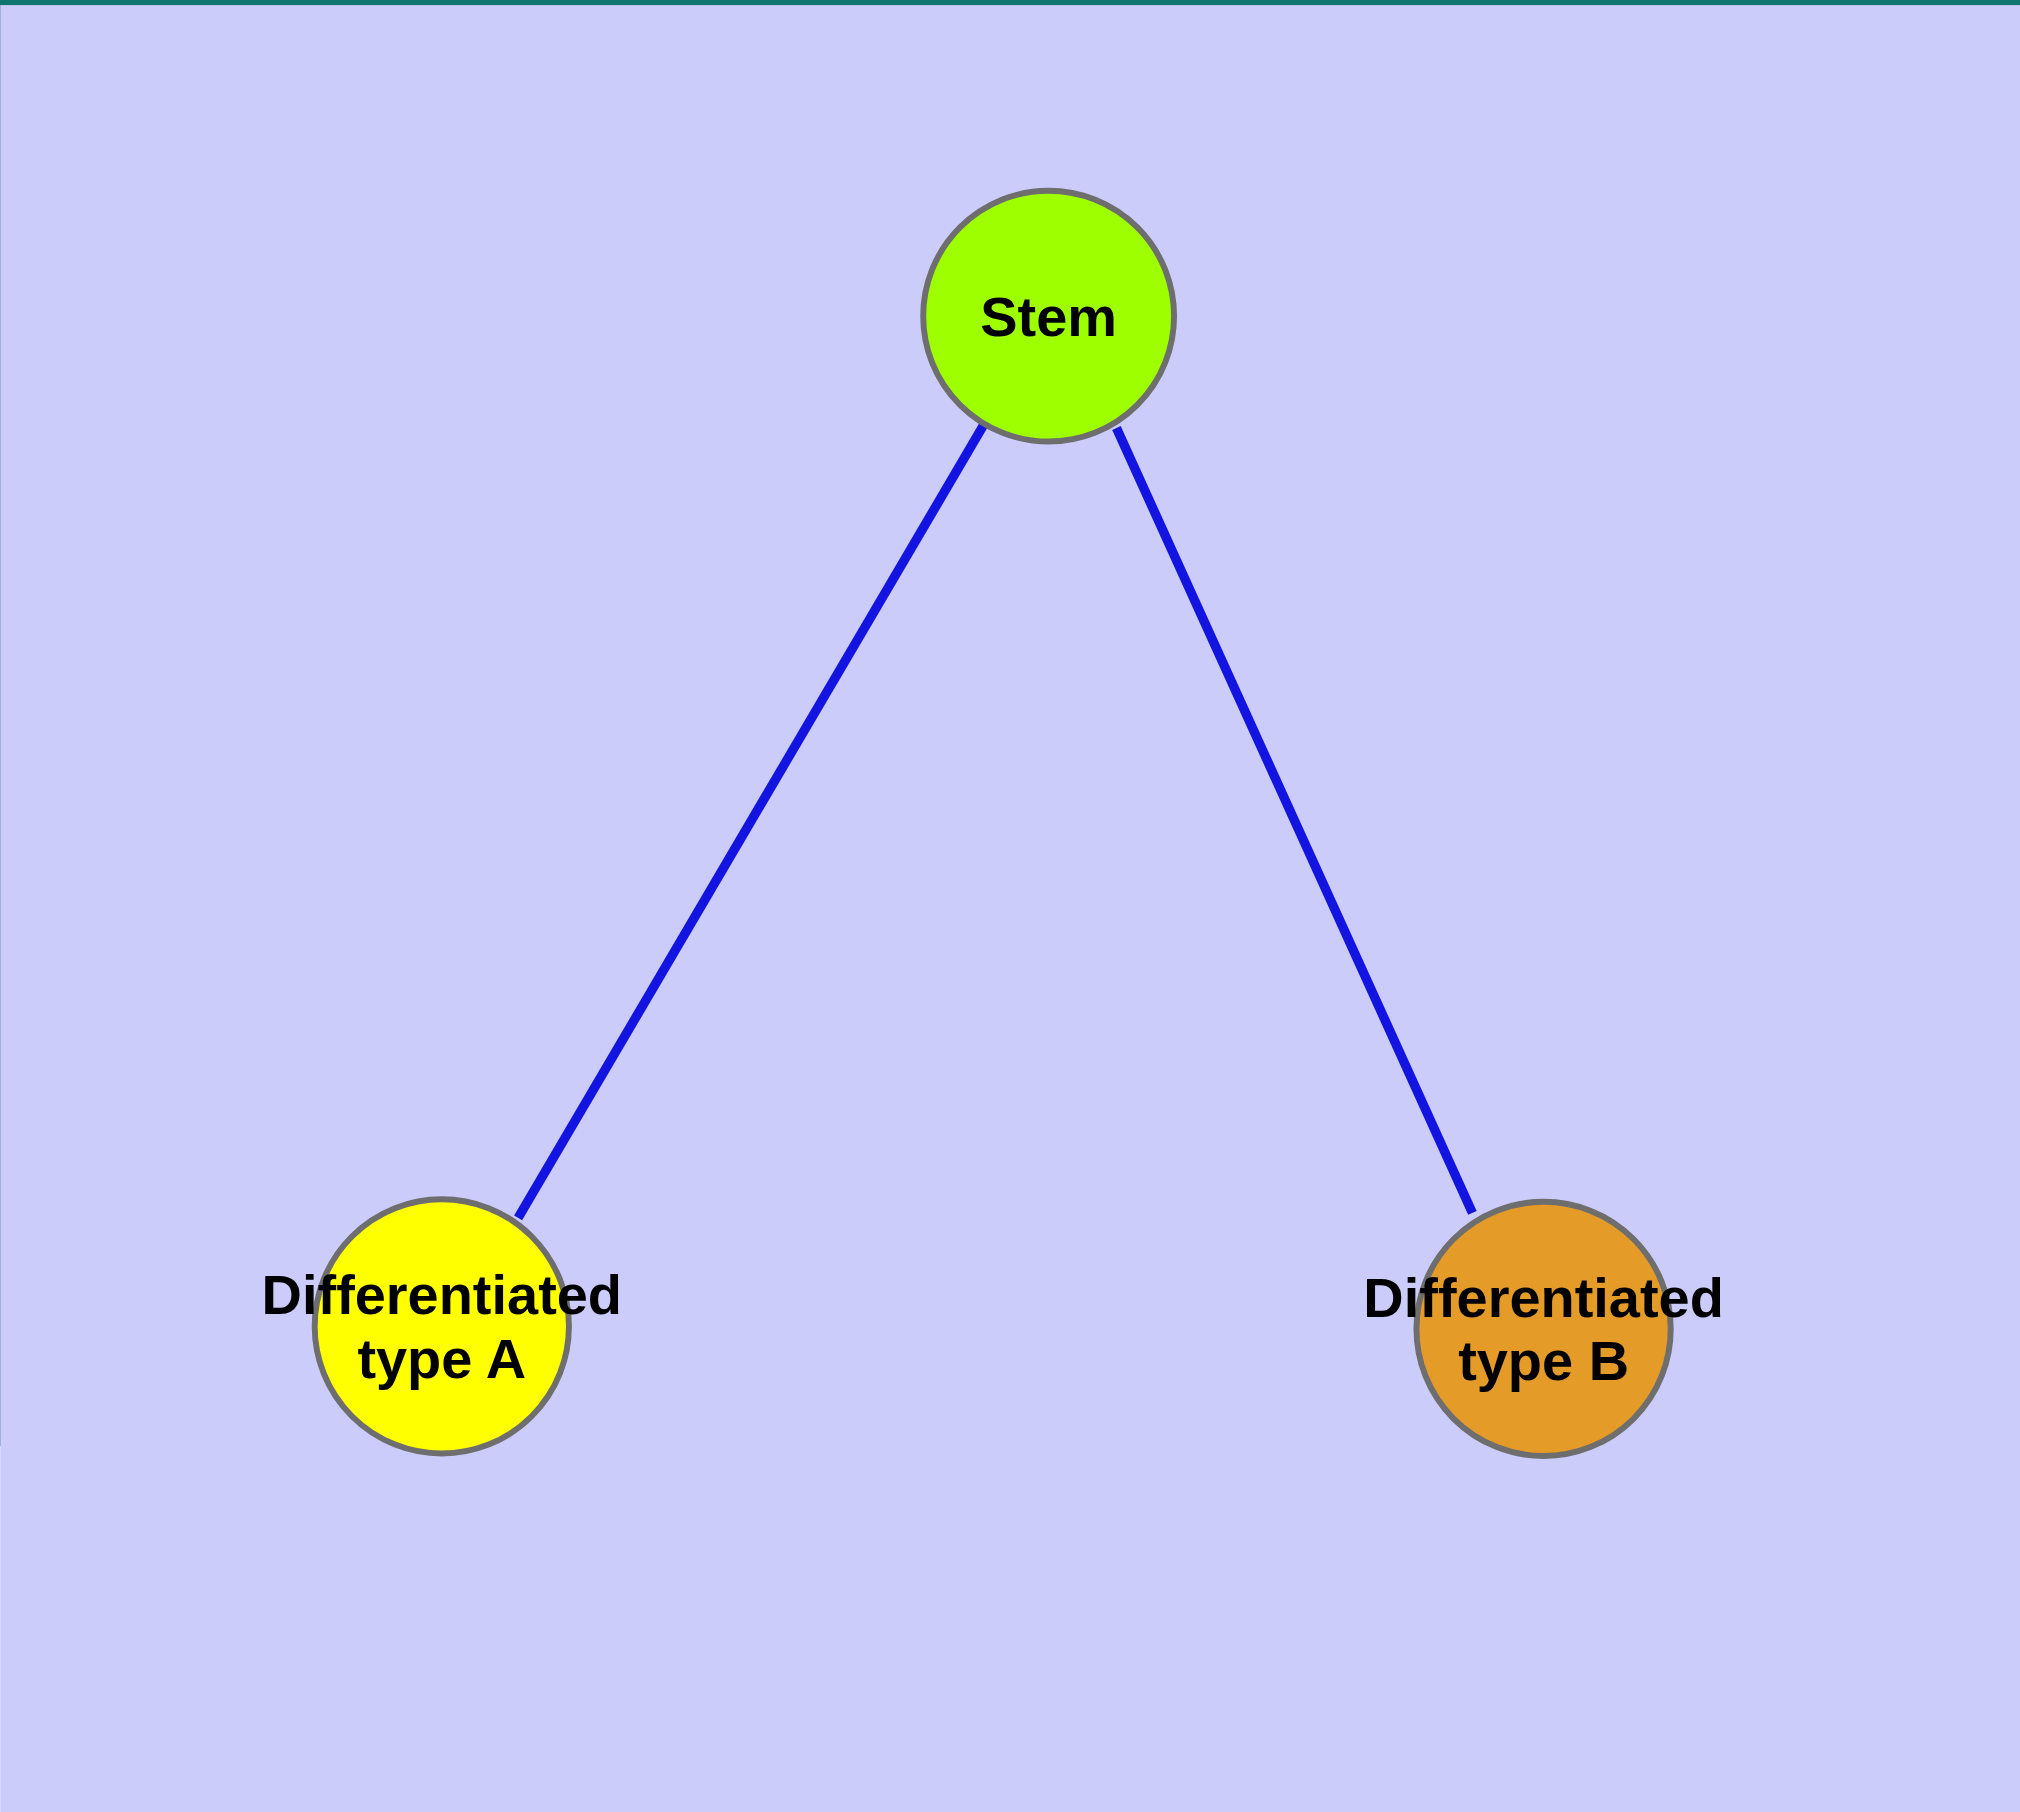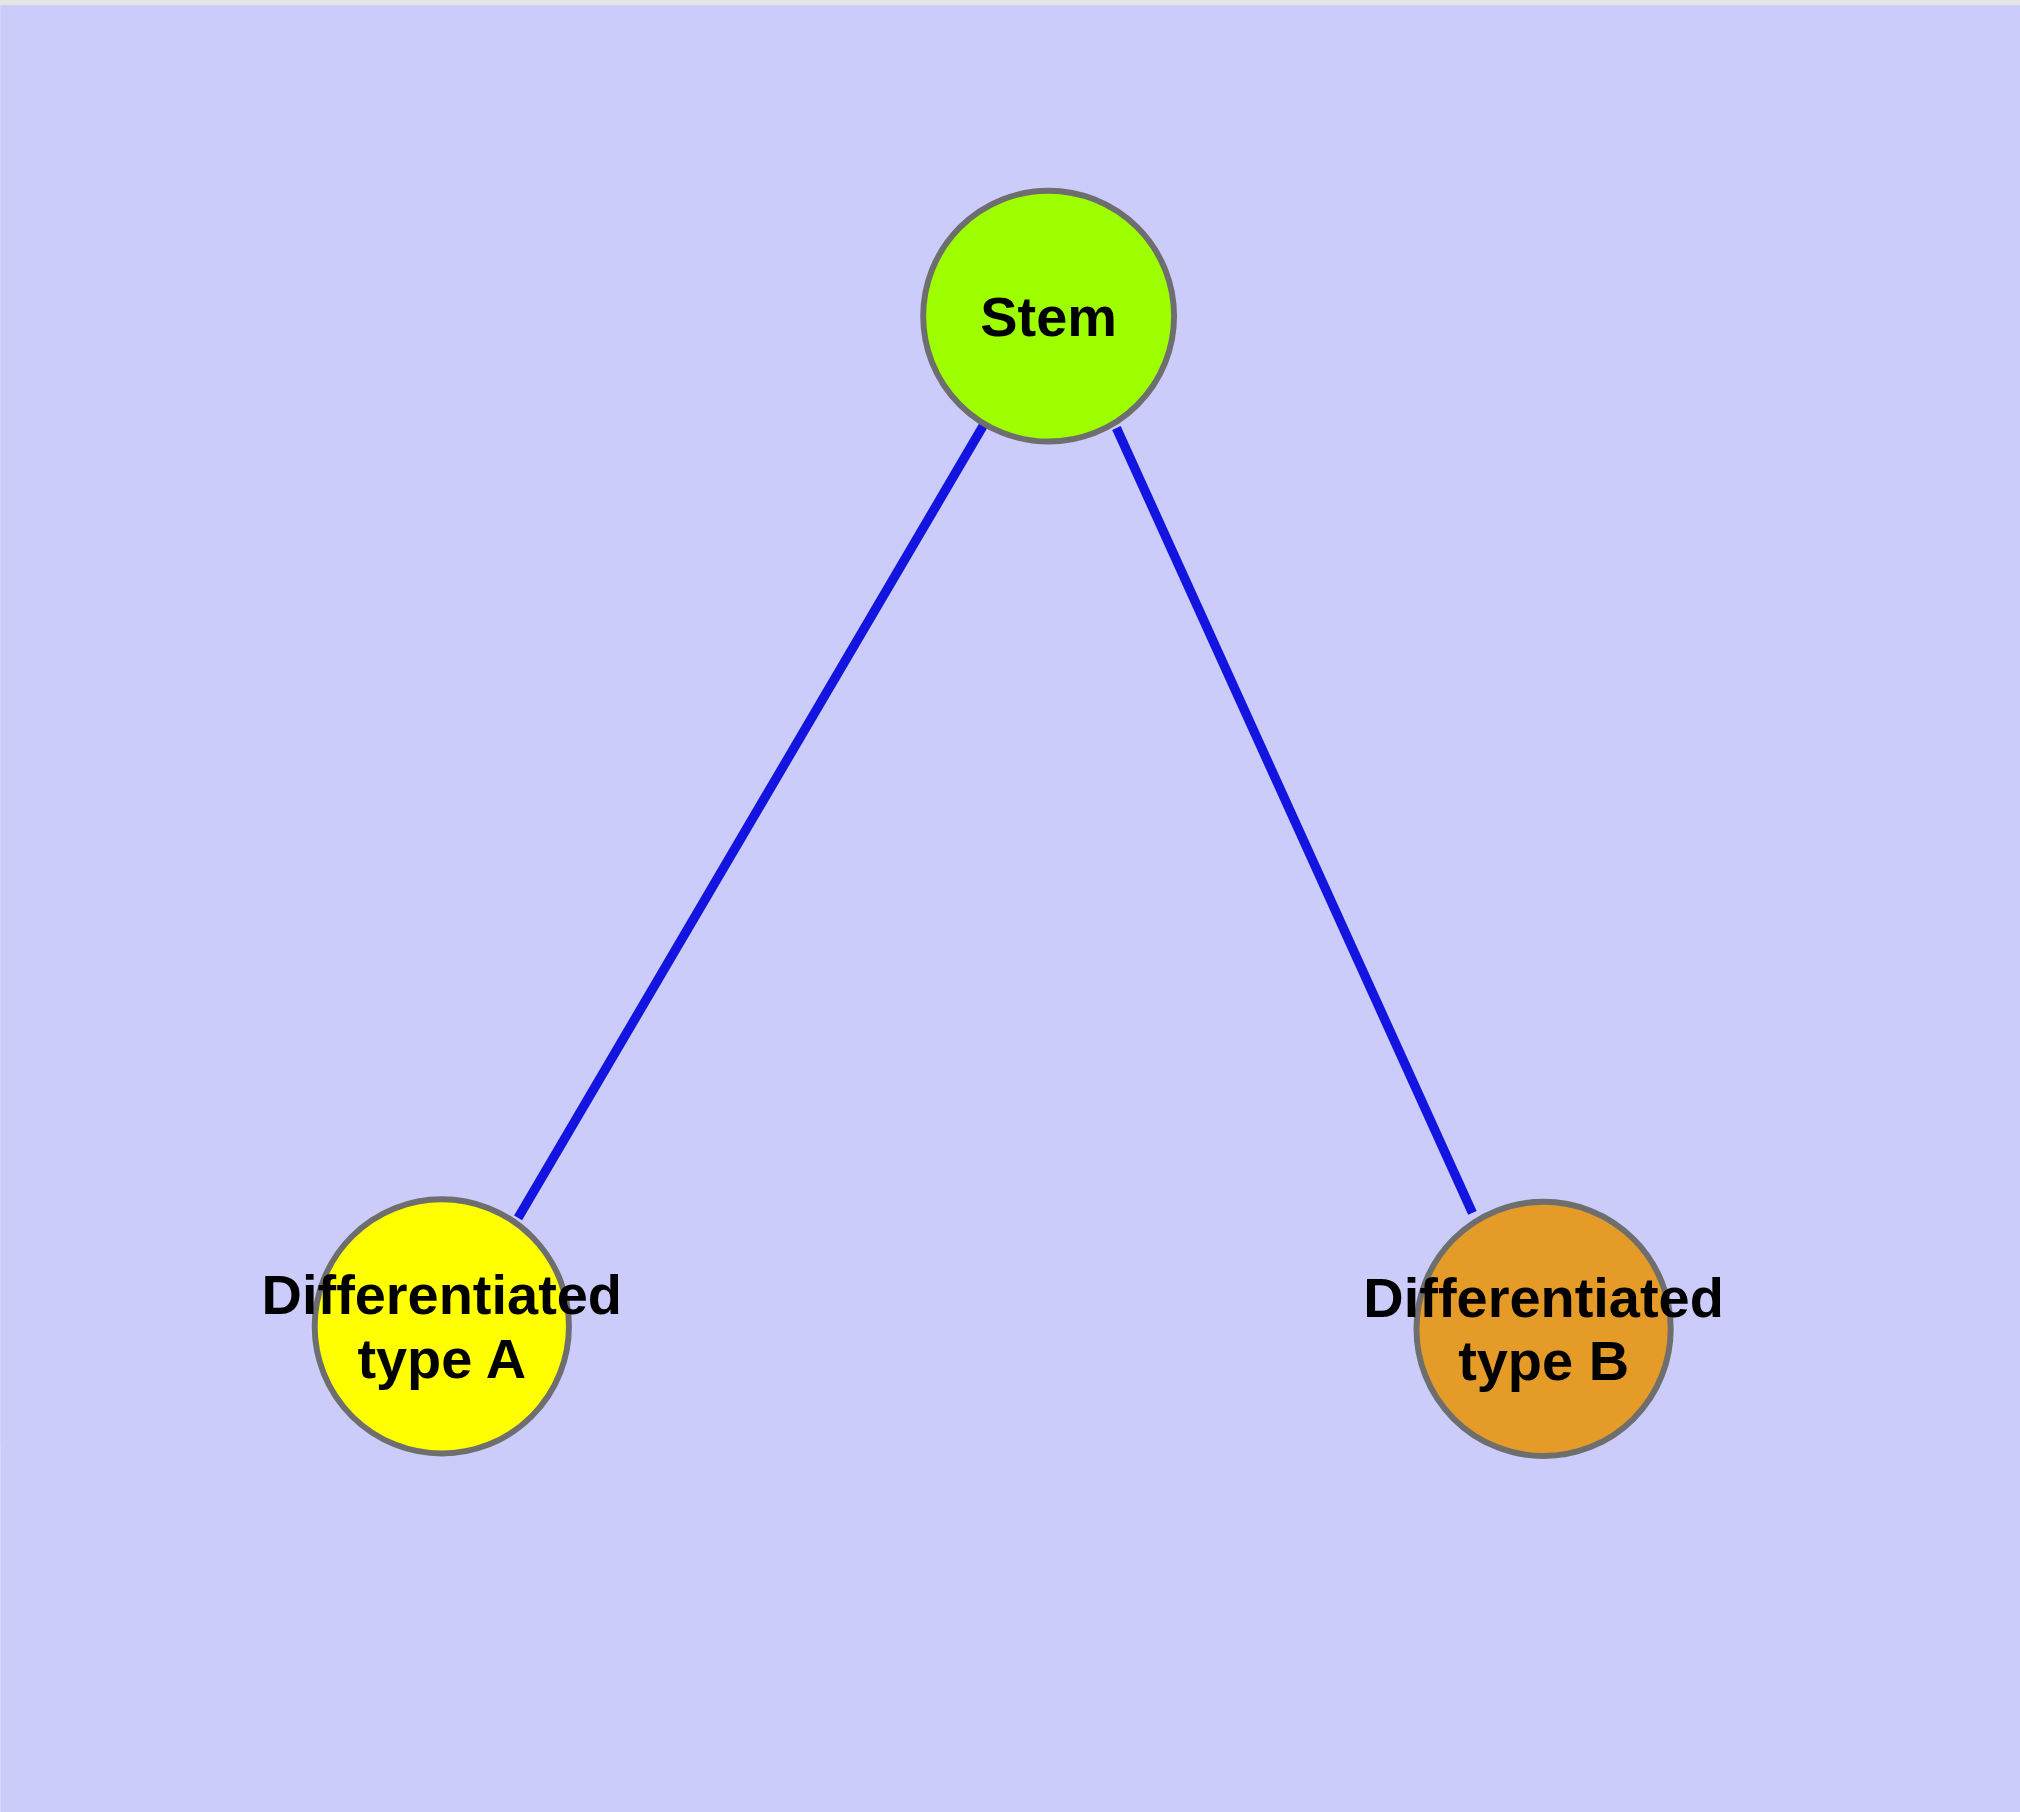--- a/index.html
+++ b/index.html
@@ -31,21 +31,21 @@
   .node-label {
     font-family: "Liberation Sans", sans-serif;
     font-weight: bold;
     fill: #000000;
     paint-order: normal;
   }
 </style>
 </head>
 <body style="width: 2021px; height: 1812px;">
 
-<div id="graph-canvas" style="width: 2021px; height: 1446px; background: #e5e5e5;">
+<div id="graph-canvas" style="width: 2021px; height: 1446px; background: #0f766e;">
   <svg id="graph-svg" viewBox="0 0 2384 2138" xmlns="http://www.w3.org/2000/svg" style="width: 2021px; height: 1812px;">
 
     <rect id="bg-rect" x="0" y="6" width="2384" height="2132" fill="#ccccfa"></rect>
 
     <g id="edges-group">
       <line id="edge-stem-to-a" x1="1160" y1="502" x2="611" y2="1437" stroke="#1414e0" stroke-width="11" stroke-linecap="butt"></line>
       <line id="edge-stem-to-b" x1="1317" y1="505" x2="1737" y2="1431" stroke="#1414e0" stroke-width="11" stroke-linecap="butt"></line>
     </g>
 
     <g id="nodes-group">

